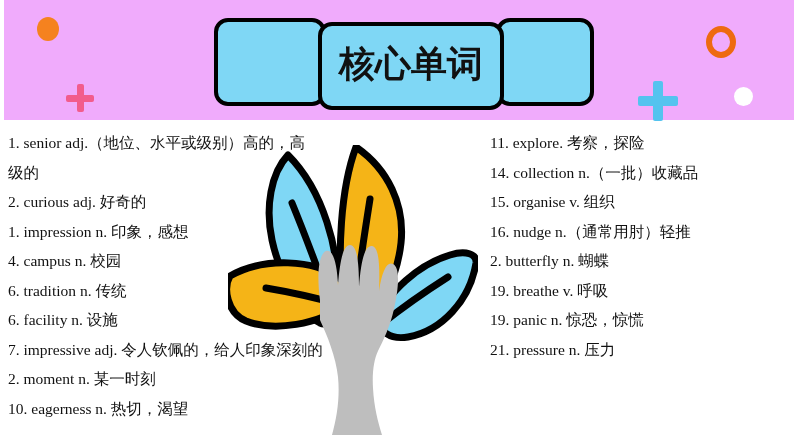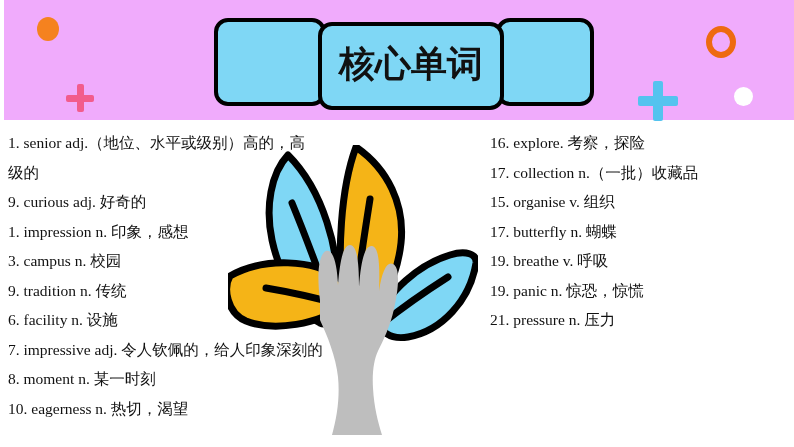--- a/index.html
+++ b/index.html
@@ -189,33 +189,34 @@
                  L104 290
                  C109 272 112 252 110 232
                  C108 212 99 190 92 175 Z" fill="#BEBEBE"></path>
       </g>
     </svg>
   </div>
 
   <div class="word-col col-left">
     <div class="word-line">1. senior adj.（地位、水平或级别）高的，高</div>
     <div class="word-line">级的</div>
-    <div class="word-line">9. curious adj. 好奇的</div>
+    <div class="word-line">2. curious adj. 好奇的</div>
     <div class="word-line">1. impression n. 印象，感想</div>
-    <div class="word-line">3. campus n. 校园</div>
-    <div class="word-line">9. tradition n. 传统</div>
+    <div class="word-line">4. campus n. 校园</div>
+    <div class="word-line">6. tradition n. 传统</div>
     <div class="word-line">6. facility n. 设施</div>
     <div class="word-line">7. impressive adj. 令人钦佩的，给人印象深刻的</div>
-    <div class="word-line">8. moment n. 某一时刻</div>
+    <div class="word-line">2. moment n. 某一时刻</div>
     <div class="word-line">10. eagerness n. 热切，渴望</div>
   </div>
 
   <div class="word-col col-right">
-    <div class="word-line">16. explore. 考察，探险</div>
-    <div class="word-line">17. collection n.（一批）收藏品</div>
+    <div class="word-line">11. explore. 考察，探险</div>
+    <div class="word-line">14. collection n.（一批）收藏品</div>
     <div class="word-line">15. organise v. 组织</div>
-    <div class="word-line">17. butterfly n. 蝴蝶</div>
+    <div class="word-line">16. nudge n.（通常用肘）轻推</div>
+    <div class="word-line">2. butterfly n. 蝴蝶</div>
     <div class="word-line">19. breathe v. 呼吸</div>
     <div class="word-line">19. panic n. 惊恐，惊慌</div>
     <div class="word-line">21. pressure n. 压力</div>
   </div>
 
 </div>
 
 </body></html>

